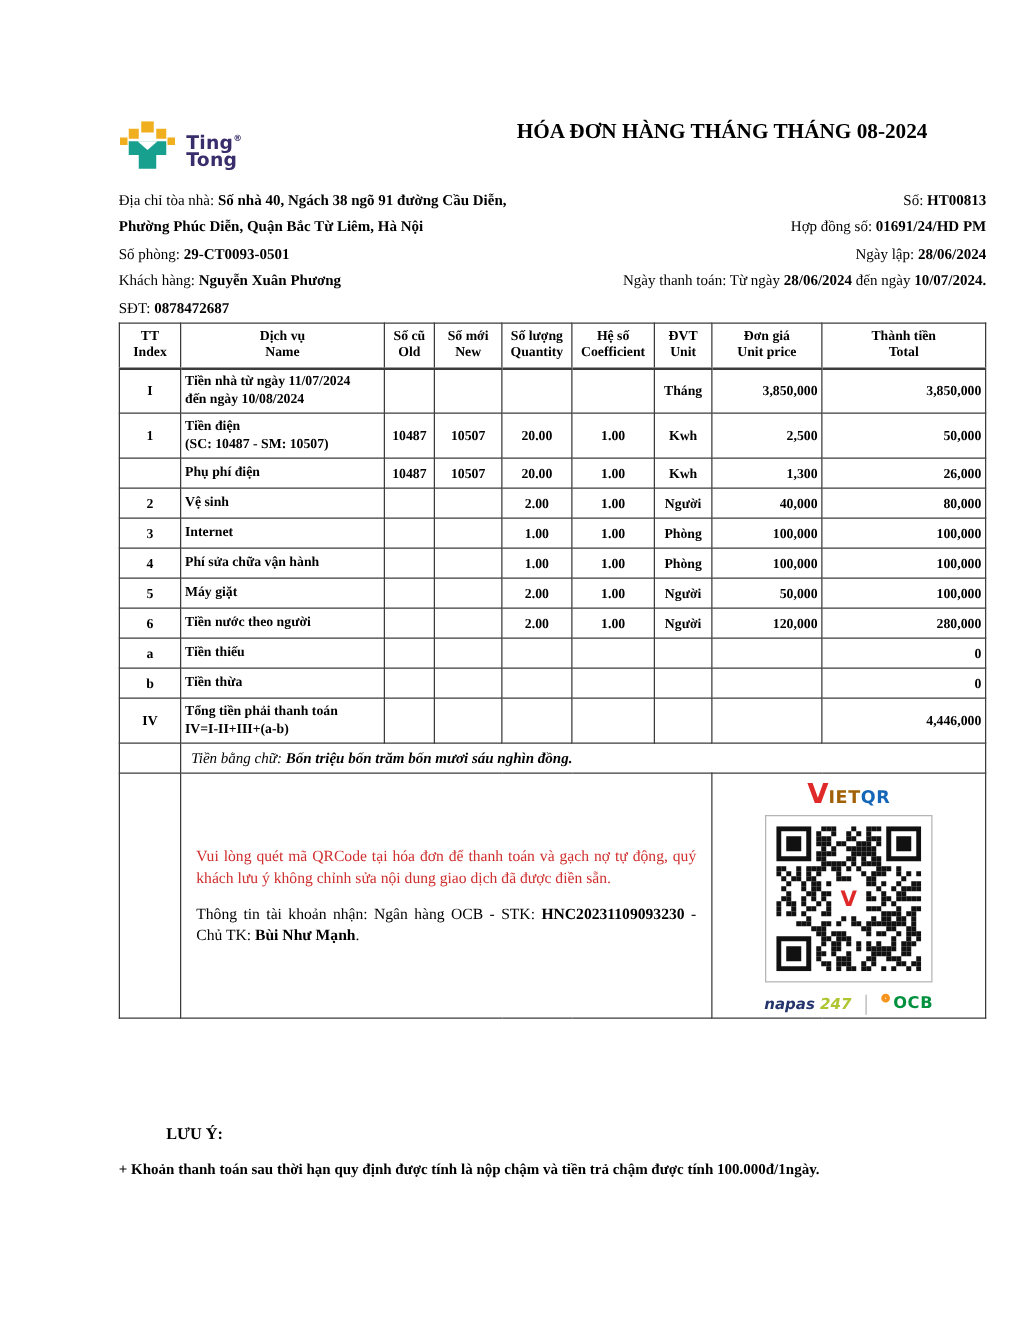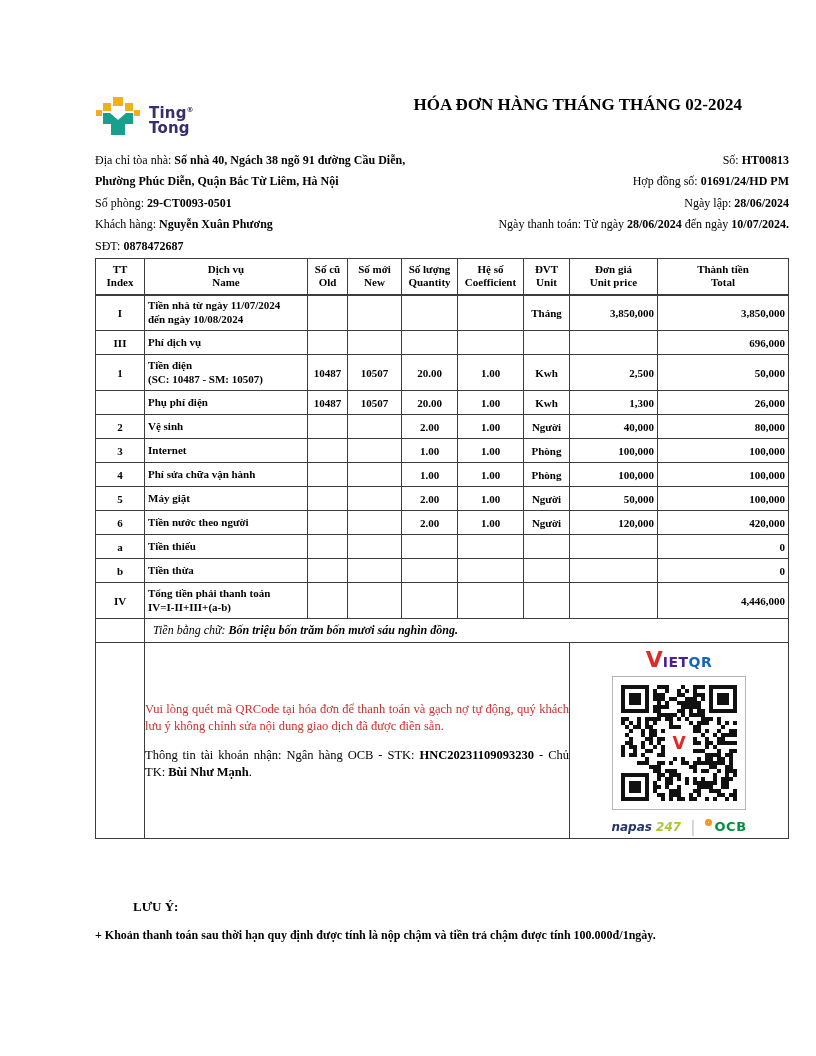--- a/index.html
+++ b/index.html
@@ -32,28 +32,28 @@
   td.c-old, td.c-new, td.c-qty, td.c-coeff, td.c-unit { text-align:center; }
   td.c-price, td.c-total { text-align:right; padding-right:7px; }
   tr.words-row { height:25px; }
   .words-cell { text-align:left; padding-left:8px !important; font-weight:normal !important;
                 font-style:italic; font-size:12px; }
   .words-cell b { font-weight:bold; }
 
   
   tr.qr-row { height:205px; }
   td.qr-text-cell { font-weight:normal !important; font-size:12.5px; line-height:17px;
-                    text-align:justify; padding:10px 0 !important; }
+                    text-align:justify; padding:10px 12px !important; }
   td.qr-text-cell .red-note { color:#cf2e2e; margin-bottom:12px; }
   td.qr-text-cell b { font-weight:bold; }
   td.qr-code-cell { font-weight:normal !important; text-align:center; vertical-align:top; padding-top:6px !important; }
   .vietqr-logo { display:flex; justify-content:center; align-items:baseline; height:24px;
                  font-family:"DejaVu Sans",sans-serif; font-weight:bold; }
   .vietqr-logo .v  { color:#e02a2a; font-size:22px; line-height:22px; }
-  .vietqr-logo .iet{ color:#4c1d95; font-size:14px; letter-spacing:.5px; }
+  .vietqr-logo .iet{ color:#a16207; font-size:14px; letter-spacing:.5px; }
   .vietqr-logo .qr { color:#1666b8; font-size:14px; letter-spacing:.5px; }
   .qr-box { display:inline-block; border:1px solid #b5b5b5; background:#fff; padding:8px; margin-top:3px; line-height:0; }
   .banks { display:flex; justify-content:center; align-items:center; gap:9px; margin-top:7px;
            font-family:"DejaVu Sans",sans-serif; }
   .napas { font-style:italic; font-weight:bold; font-size:12px; color:#24346d; }
   .napas .num { color:#aec531; }
   .banks .sep { color:#c6c6c6; font-size:16px; font-weight:normal; }
   .ocb { display:flex; align-items:flex-start; gap:3px; }
   .ocb-dot { width:7px; height:7px; border:3.5px solid #f7941d; border-radius:50%; display:inline-block; }
   .ocb-name { color:#00913e; font-weight:bold; font-size:13px; letter-spacing:.5px; }
@@ -76,21 +76,21 @@
         <rect x="30" y="6" width="8" height="8" fill="#f0af1e"></rect>
         <rect x="1" y="13" width="6" height="6" fill="#f0af1e"></rect>
         <rect x="39" y="13" width="6" height="6" fill="#f0af1e"></rect>
         <rect x="8" y="16" width="30" height="11" fill="#17a08e"></rect>
         <polygon points="15,16 23,23 31,16" fill="#ffffff"></polygon>
         <rect x="16" y="27" width="14" height="11" fill="#17a08e"></rect>
       </svg>
     </span>
     <span class="logo-text"><span>Ting</span><sup>®</sup><br><span>Tong</span></span>
   </div>
-  <div class="doc-title">HÓA ĐƠN HÀNG THÁNG THÁNG 02-2024</div>
+  <div class="doc-title">HÓA ĐƠN HÀNG THÁNG THÁNG 08-2024</div>
 
   <div class="info">
     <div class="info-line">
       <span><span>Địa chỉ tòa nhà: </span><b>Số nhà 40, Ngách 38 ngõ 91 đường Cầu Diễn,</b></span>
       <span class="r"><span>Số: </span><b>HT00813</b></span>
     </div>
     <div class="info-line">
       <span><b>Phường Phúc Diễn, Quận Bắc Từ Liêm, Hà Nội</b></span>
       <span class="r"><span>Hợp đồng số: </span><b>01691/24/HD PM</b></span>
     </div>
@@ -167,31 +167,20 @@
             <div>đến ngày 10/08/2024</div>
           </td>
           <td class="c-old"></td>
           <td class="c-new"></td>
           <td class="c-qty"></td>
           <td class="c-coeff"></td>
           <td class="c-unit">Tháng</td>
           <td class="c-price">3,850,000</td>
           <td class="c-total">3,850,000</td>
         </tr>
-        <tr>
-          <td class="c-tt">III</td>
-          <td class="c-name">Phí dịch vụ</td>
-          <td class="c-old"></td>
-          <td class="c-new"></td>
-          <td class="c-qty"></td>
-          <td class="c-coeff"></td>
-          <td class="c-unit"></td>
-          <td class="c-price"></td>
-          <td class="c-total">696,000</td>
-        </tr>
         <tr class="r2">
           <td class="c-tt">1</td>
           <td class="c-name">
             <div>Tiền điện</div>
             <div>(SC: 10487 - SM: 10507)</div>
           </td>
           <td class="c-old">10487</td>
           <td class="c-new">10507</td>
           <td class="c-qty">20.00</td>
           <td class="c-coeff">1.00</td>
@@ -256,21 +245,21 @@
         </tr>
         <tr>
           <td class="c-tt">6</td>
           <td class="c-name">Tiền nước theo người</td>
           <td class="c-old"></td>
           <td class="c-new"></td>
           <td class="c-qty">2.00</td>
           <td class="c-coeff">1.00</td>
           <td class="c-unit">Người</td>
           <td class="c-price">120,000</td>
-          <td class="c-total">420,000</td>
+          <td class="c-total">280,000</td>
         </tr>
         <tr>
           <td class="c-tt">a</td>
           <td class="c-name">Tiền thiếu</td>
           <td class="c-old"></td>
           <td class="c-new"></td>
           <td class="c-qty"></td>
           <td class="c-coeff"></td>
           <td class="c-unit"></td>
           <td class="c-price"></td>

